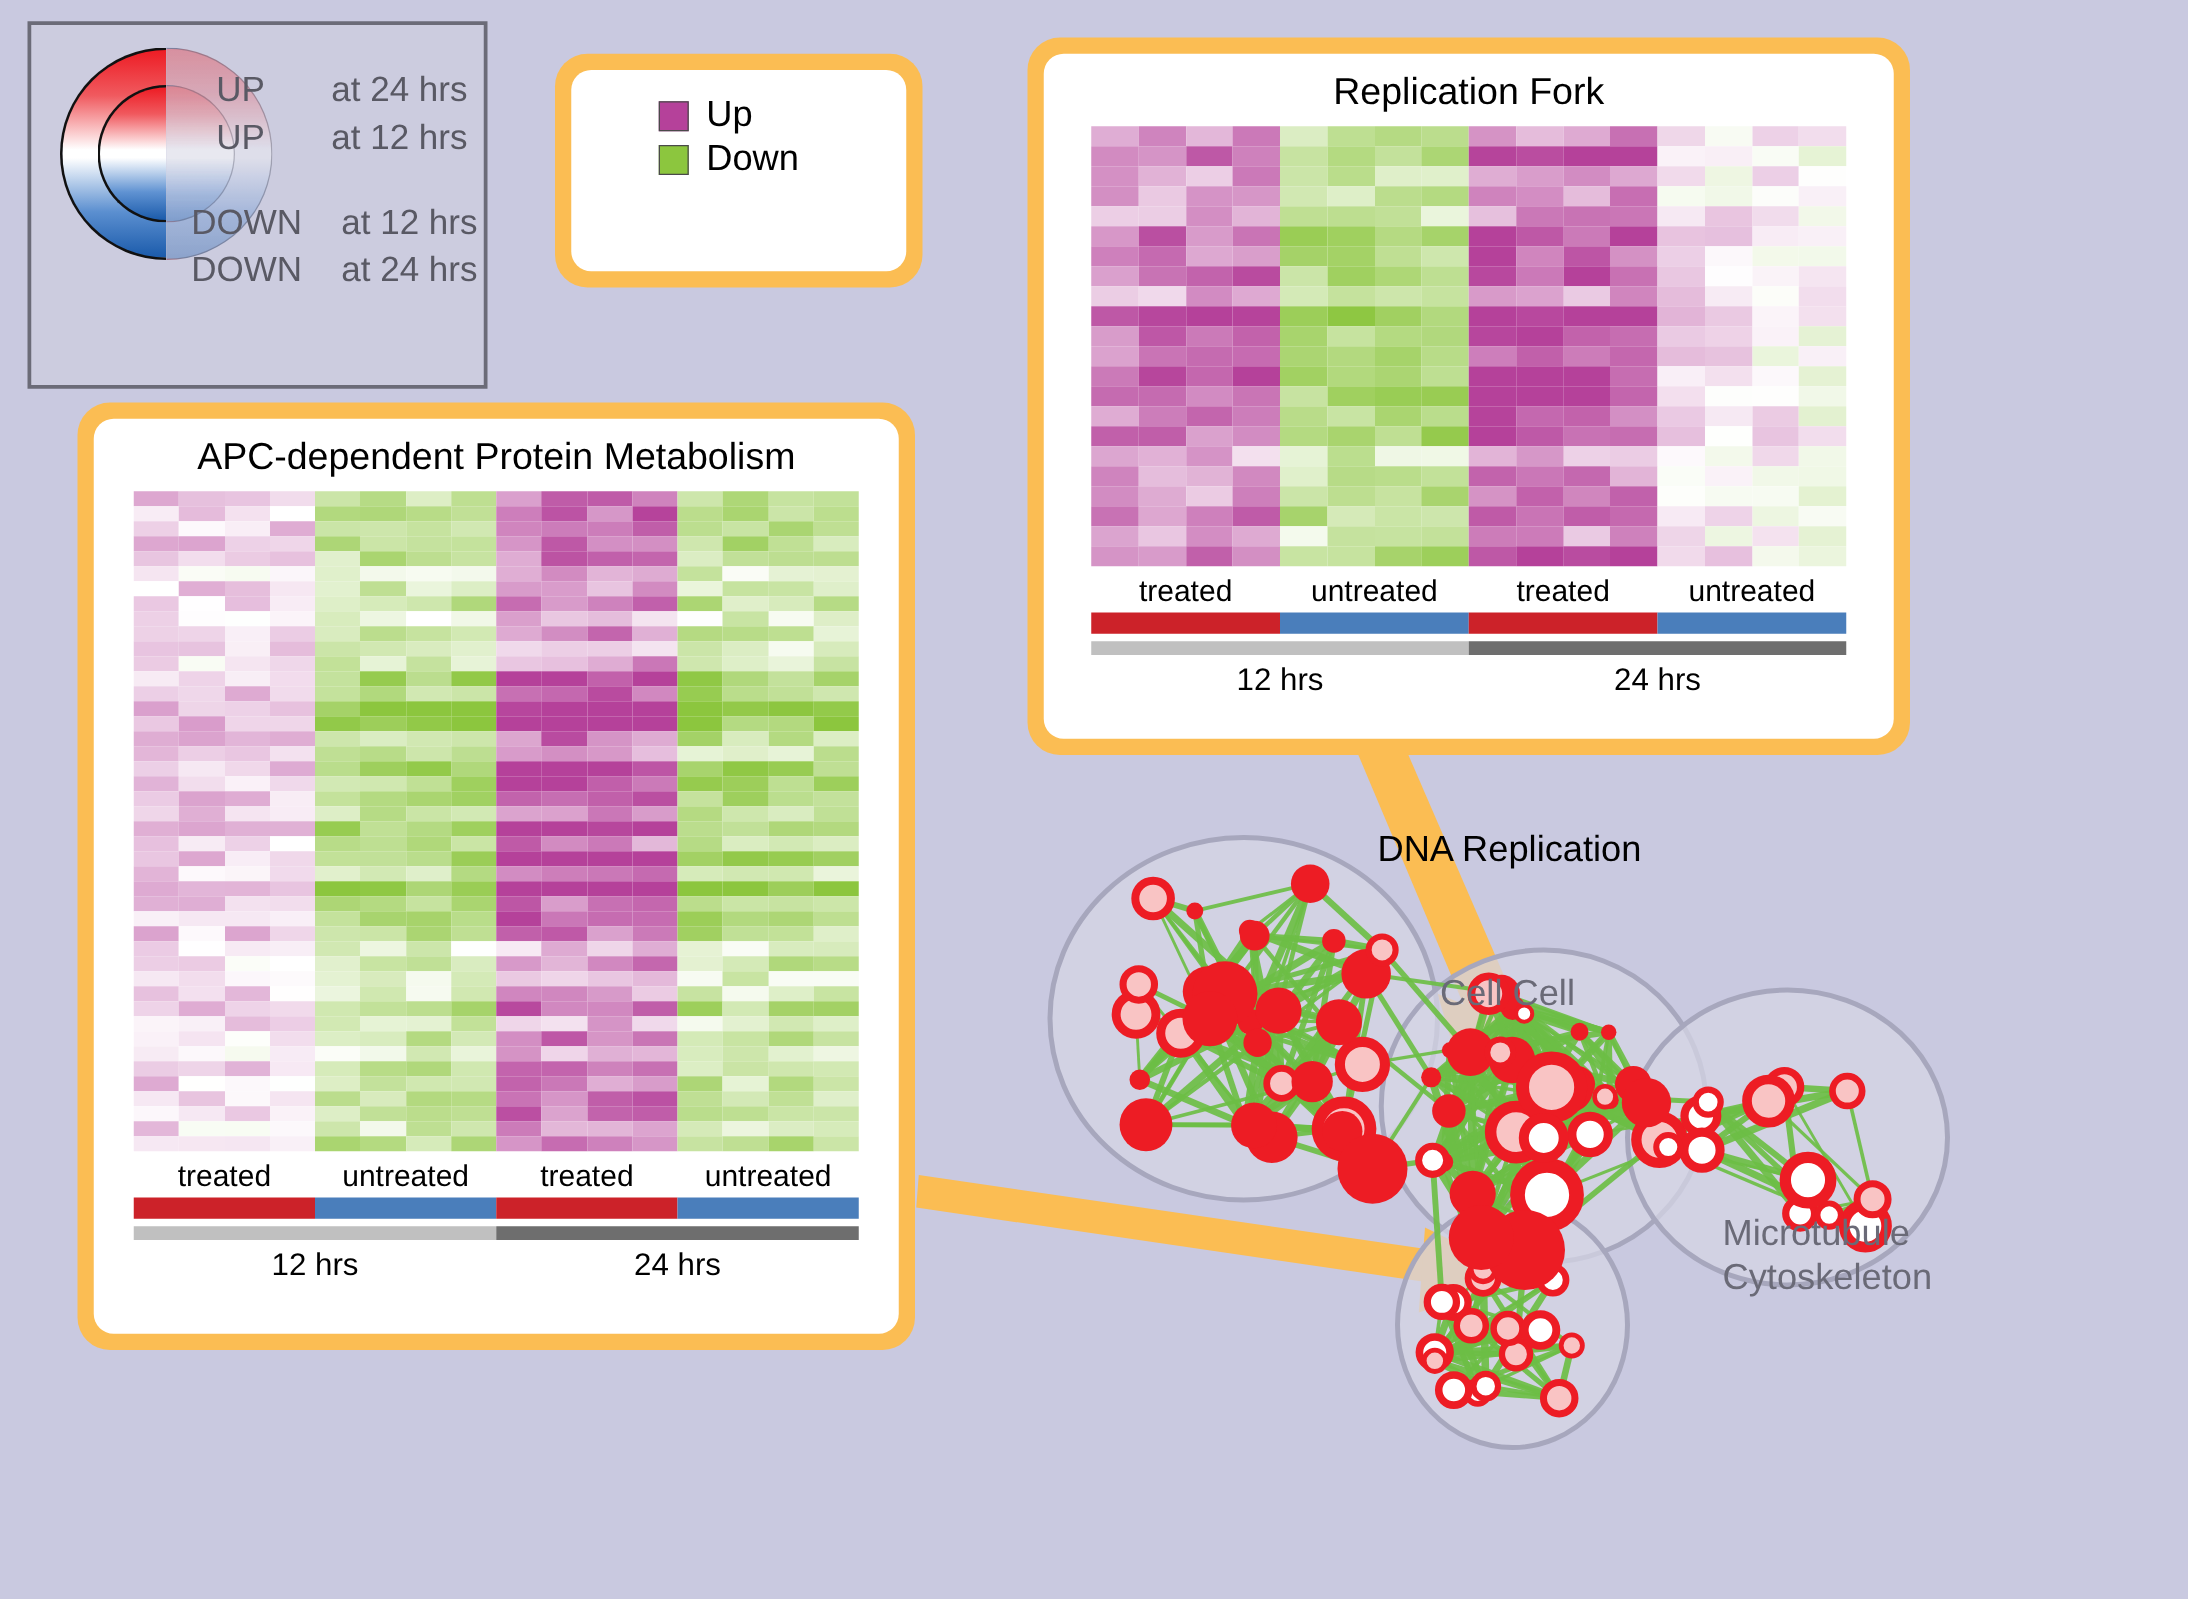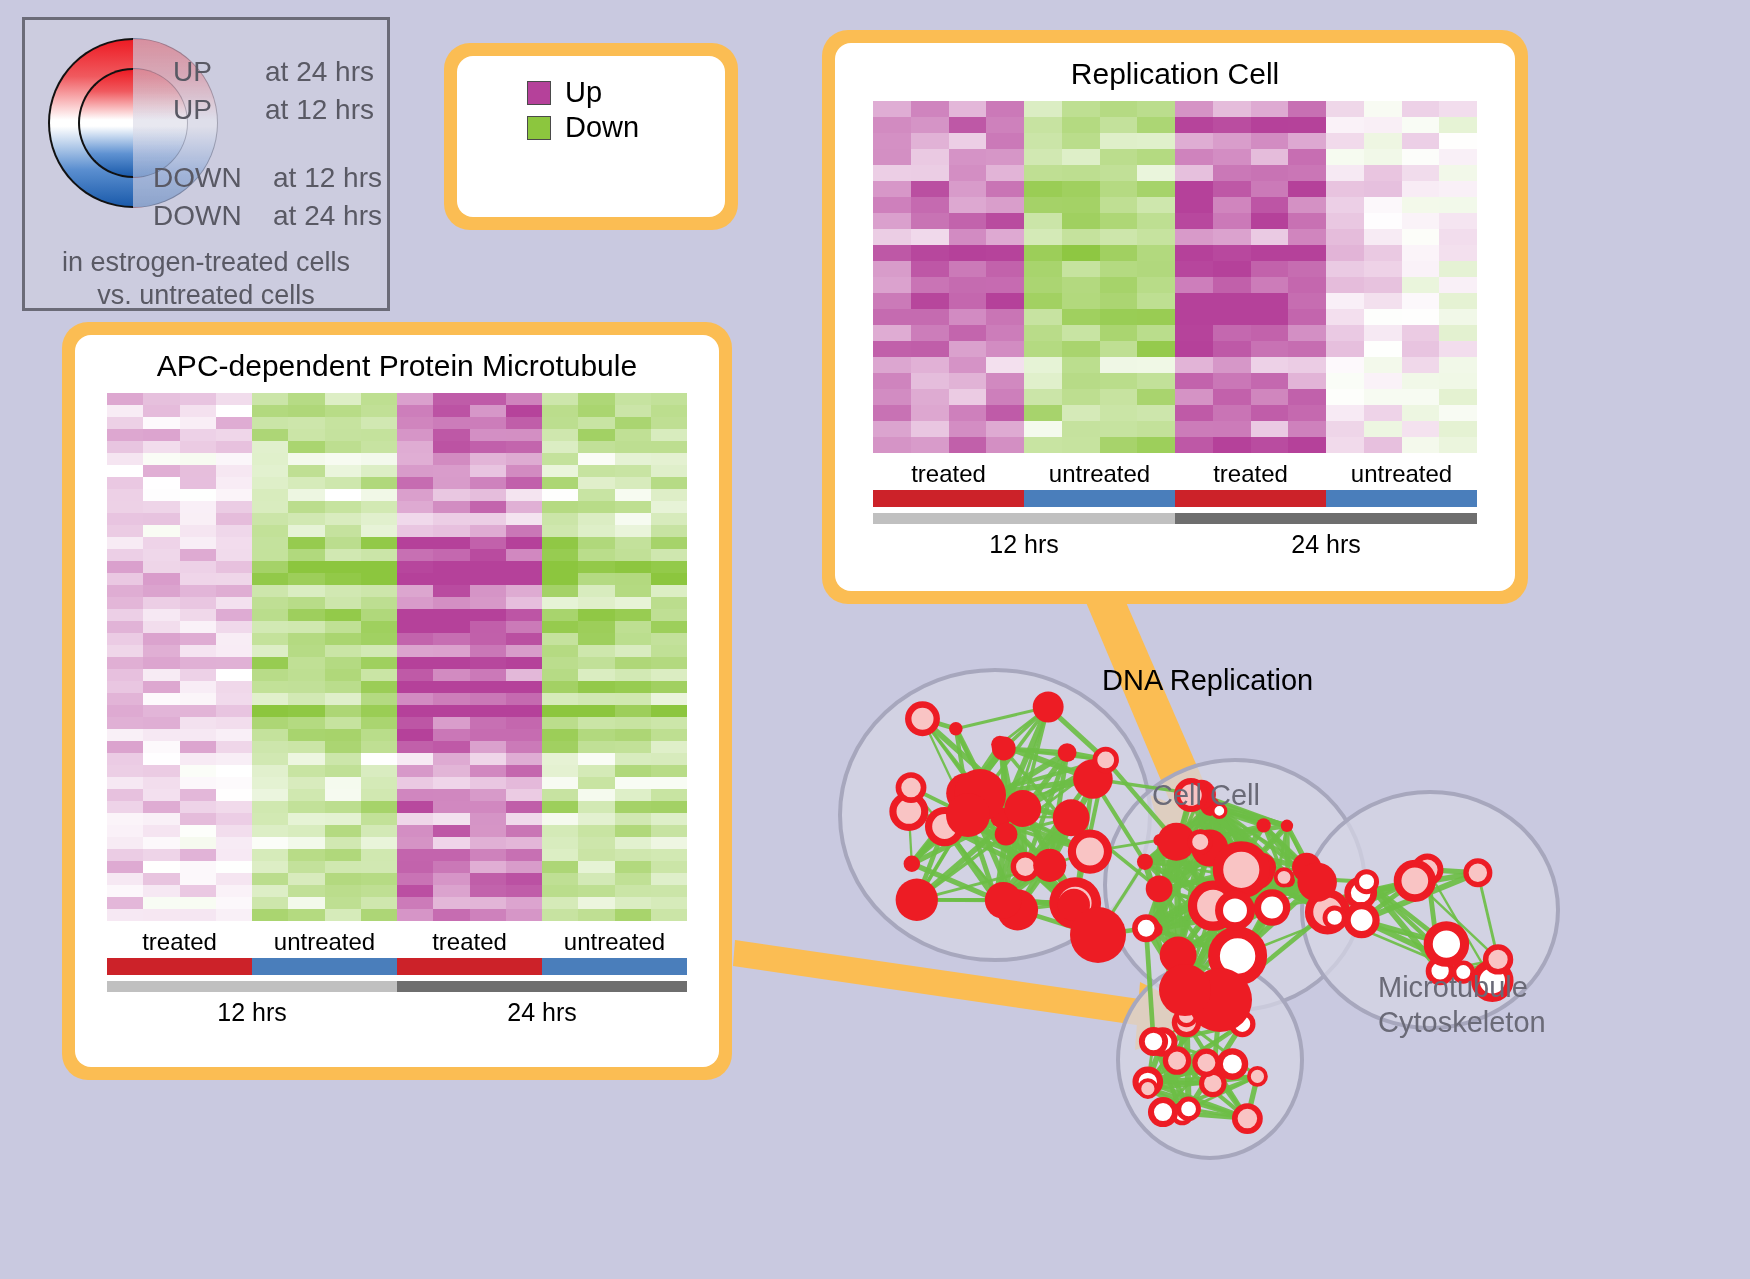--- a/index.html
+++ b/index.html
@@ -250,44 +250,40 @@
     </div>
     <div class="rl-row" id="rl-r3">
       <span class="rl-dir" style="left:128px">DOWN</span>
       <span class="rl-time" style="left:248px">at 12 hrs</span>
     </div>
     <div class="rl-row" id="rl-r4">
       <span class="rl-dir" style="left:128px">DOWN</span>
       <span class="rl-time" style="left:248px">at 24 hrs</span>
     </div>
 
-    <div class="rl-caption">
-      <div>in estrogen-treated cells</div>
-      <div>vs. untreated cells</div>
-    </div>
   </div>
 
   <div class="panel" id="key-legend">
     <div class="panel-inner">
       <div class="kl-items">
         <div class="kl-item">
           <span class="kl-swatch" id="sw-up" style="background: rgb(181, 65, 154);"></span>
           <span class="kl-label">Up</span>
         </div>
         <div class="kl-item">
           <span class="kl-swatch" id="sw-down" style="background: rgb(140, 198, 62);"></span>
           <span class="kl-label">Down</span>
         </div>
       </div>
     </div>
   </div>
 
   <div class="panel" id="panel-repfork">
     <div class="panel-inner">
-      <div class="hm-title">Replication Cell</div>
+      <div class="hm-title">Replication Fork</div>
       <div class="hm-body" style="left:38px; right:38px; top:58px;">
         <div class="heatmap" id="hm-repfork" style="grid-template-columns: repeat(16, 1fr); grid-auto-rows: 16px;">
             <div style="background: rgb(223, 173, 212);"></div>
             <div style="background: rgb(207, 132, 190);"></div>
             <div style="background: rgb(227, 183, 217);"></div>
             <div style="background: rgb(203, 121, 184);"></div>
             <div style="background: rgb(219, 237, 195);"></div>
             <div style="background: rgb(190, 223, 146);"></div>
             <div style="background: rgb(181, 218, 131);"></div>
             <div style="background: rgb(187, 221, 141);"></div>
@@ -655,21 +651,21 @@
         <div class="hm-timelabels">
           <span>12 hrs</span>
           <span>24 hrs</span>
         </div>
       </div>
     </div>
   </div>
 
   <div class="panel" id="panel-apc">
     <div class="panel-inner">
-      <div class="hm-title">APC-dependent Protein Microtubule</div>
+      <div class="hm-title">APC-dependent Protein Metabolism</div>
       <div class="hm-body" style="left:32px; right:32px; top:58px;">
         <div class="heatmap" id="hm-apc" style="grid-template-columns: repeat(16, 1fr); grid-auto-rows: 12px;">
             <div style="background: rgb(221, 167, 208);"></div>
             <div style="background: rgb(230, 192, 221);"></div>
             <div style="background: rgb(232, 196, 224);"></div>
             <div style="background: rgb(241, 220, 236);"></div>
             <div style="background: rgb(203, 229, 168);"></div>
             <div style="background: rgb(182, 219, 133);"></div>
             <div style="background: rgb(221, 238, 197);"></div>
             <div style="background: rgb(190, 223, 145);"></div>

